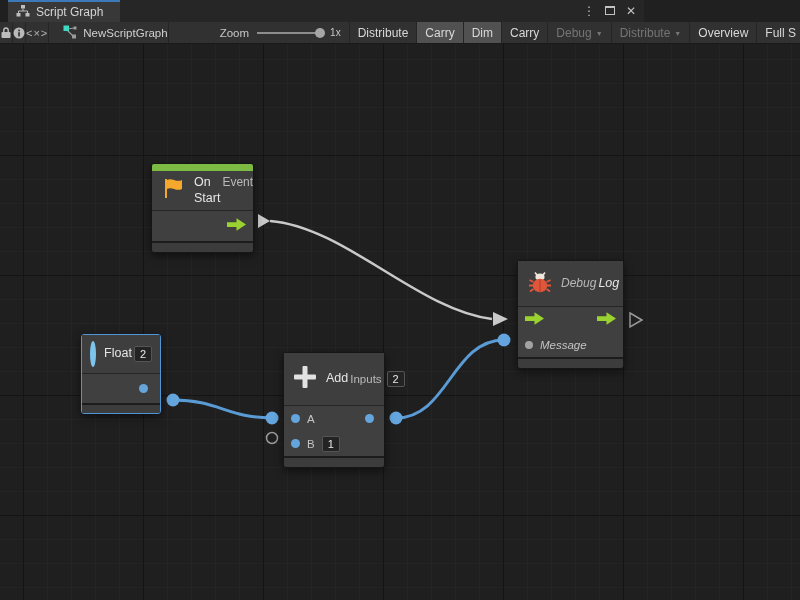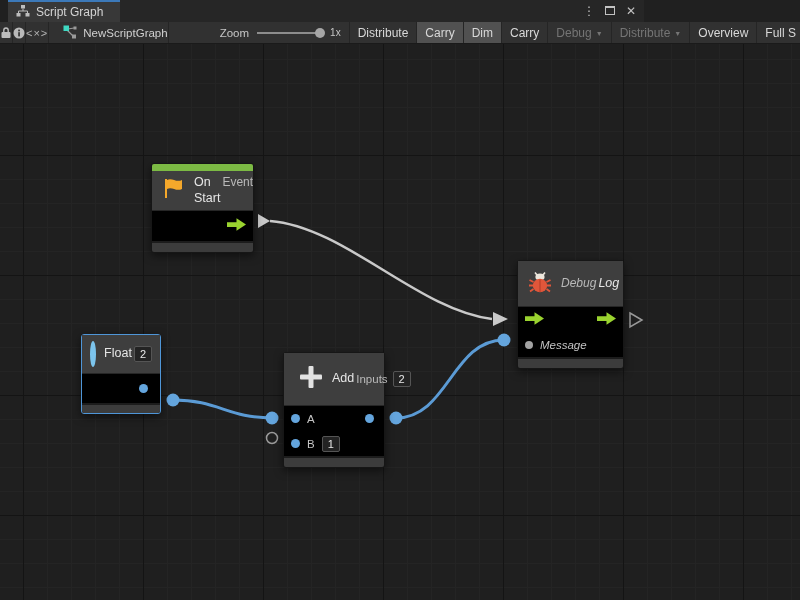--- a/index.html
+++ b/index.html
@@ -57,21 +57,21 @@
 
   
   .node { position:absolute; border:1px solid #161616; background:#1c1c1c;
     border-radius:3px; box-shadow:0 3px 9px rgba(0,0,0,.5); }
   .node.selected { border:1px solid #4f96d8; }
   .colorbar { height:7px; border-radius:2px 2px 0 0; }
   .node-header { background:#3e3e3e; display:flex; align-items:center; gap:8px;
     padding:4px 9px; }
   .node-title { font-size:12.5px; color:#e6e6e6; line-height:1.25; }
   .node-sub { font-size:12px; color:#b9b9b9; line-height:1.3; }
-  .node-body { background:#000000; border-top:1px solid #262626; }
+  .node-body { background:#404040; border-top:1px solid #262626; }
   .node-footer { height:11px; background:#3c3c3c; border-top:2px solid #1c1c1c;
     border-radius:0 0 2px 2px; }
   .port-row { display:flex; align-items:center; gap:7px; padding:0 7px; }
   .port-label { font-size:11.5px; color:#c4c4c4; }
   .dot { width:9px; height:9px; border-radius:50%; background:#64a5dd; flex:0 0 auto; }
   .dot.gray { width:8px; height:8px; background:#a2a2a2; }
   .spacer { flex:1; }
   .value-box { background:#232323; border:1px solid #555; border-radius:2px;
     color:#e8e8e8; font-size:11px; padding:1px 5px; min-width:16px; text-align:center; }
   .hdr-col { display:flex; align-items:flex-start; gap:2px; }
@@ -219,21 +219,21 @@
       <div class="node-body">
         <div class="port-row" style="height:29px;">
           <span class="spacer"></span>
           <span class="dot" style="margin-right:5px;"></span>
         </div>
       </div>
       <div class="node-footer" style="height:10px;"></div>
     </div>
 
     <div class="node" style="left:283px; top:308px; width:102px;">
-      <div class="node-header" style="padding:6px 14px; height:52px;">
+      <div class="node-header" style="padding:6px 8px; height:52px;">
         <span>
           <svg width="26" height="26" viewBox="0 0 26 26">
             <rect x="10.5" y="2" width="5" height="22" rx="1" fill="#e2e2e2"></rect>
             <rect x="2" y="10.5" width="22" height="5" rx="1" fill="#e2e2e2"></rect>
           </svg>
         </span>
         <span class="hdr-col">
           <span class="node-title">Add</span>
           <span style="display:flex; align-items:center; gap:5px;">
             <span class="node-sub" style="font-size:11.5px;">Inputs</span>

